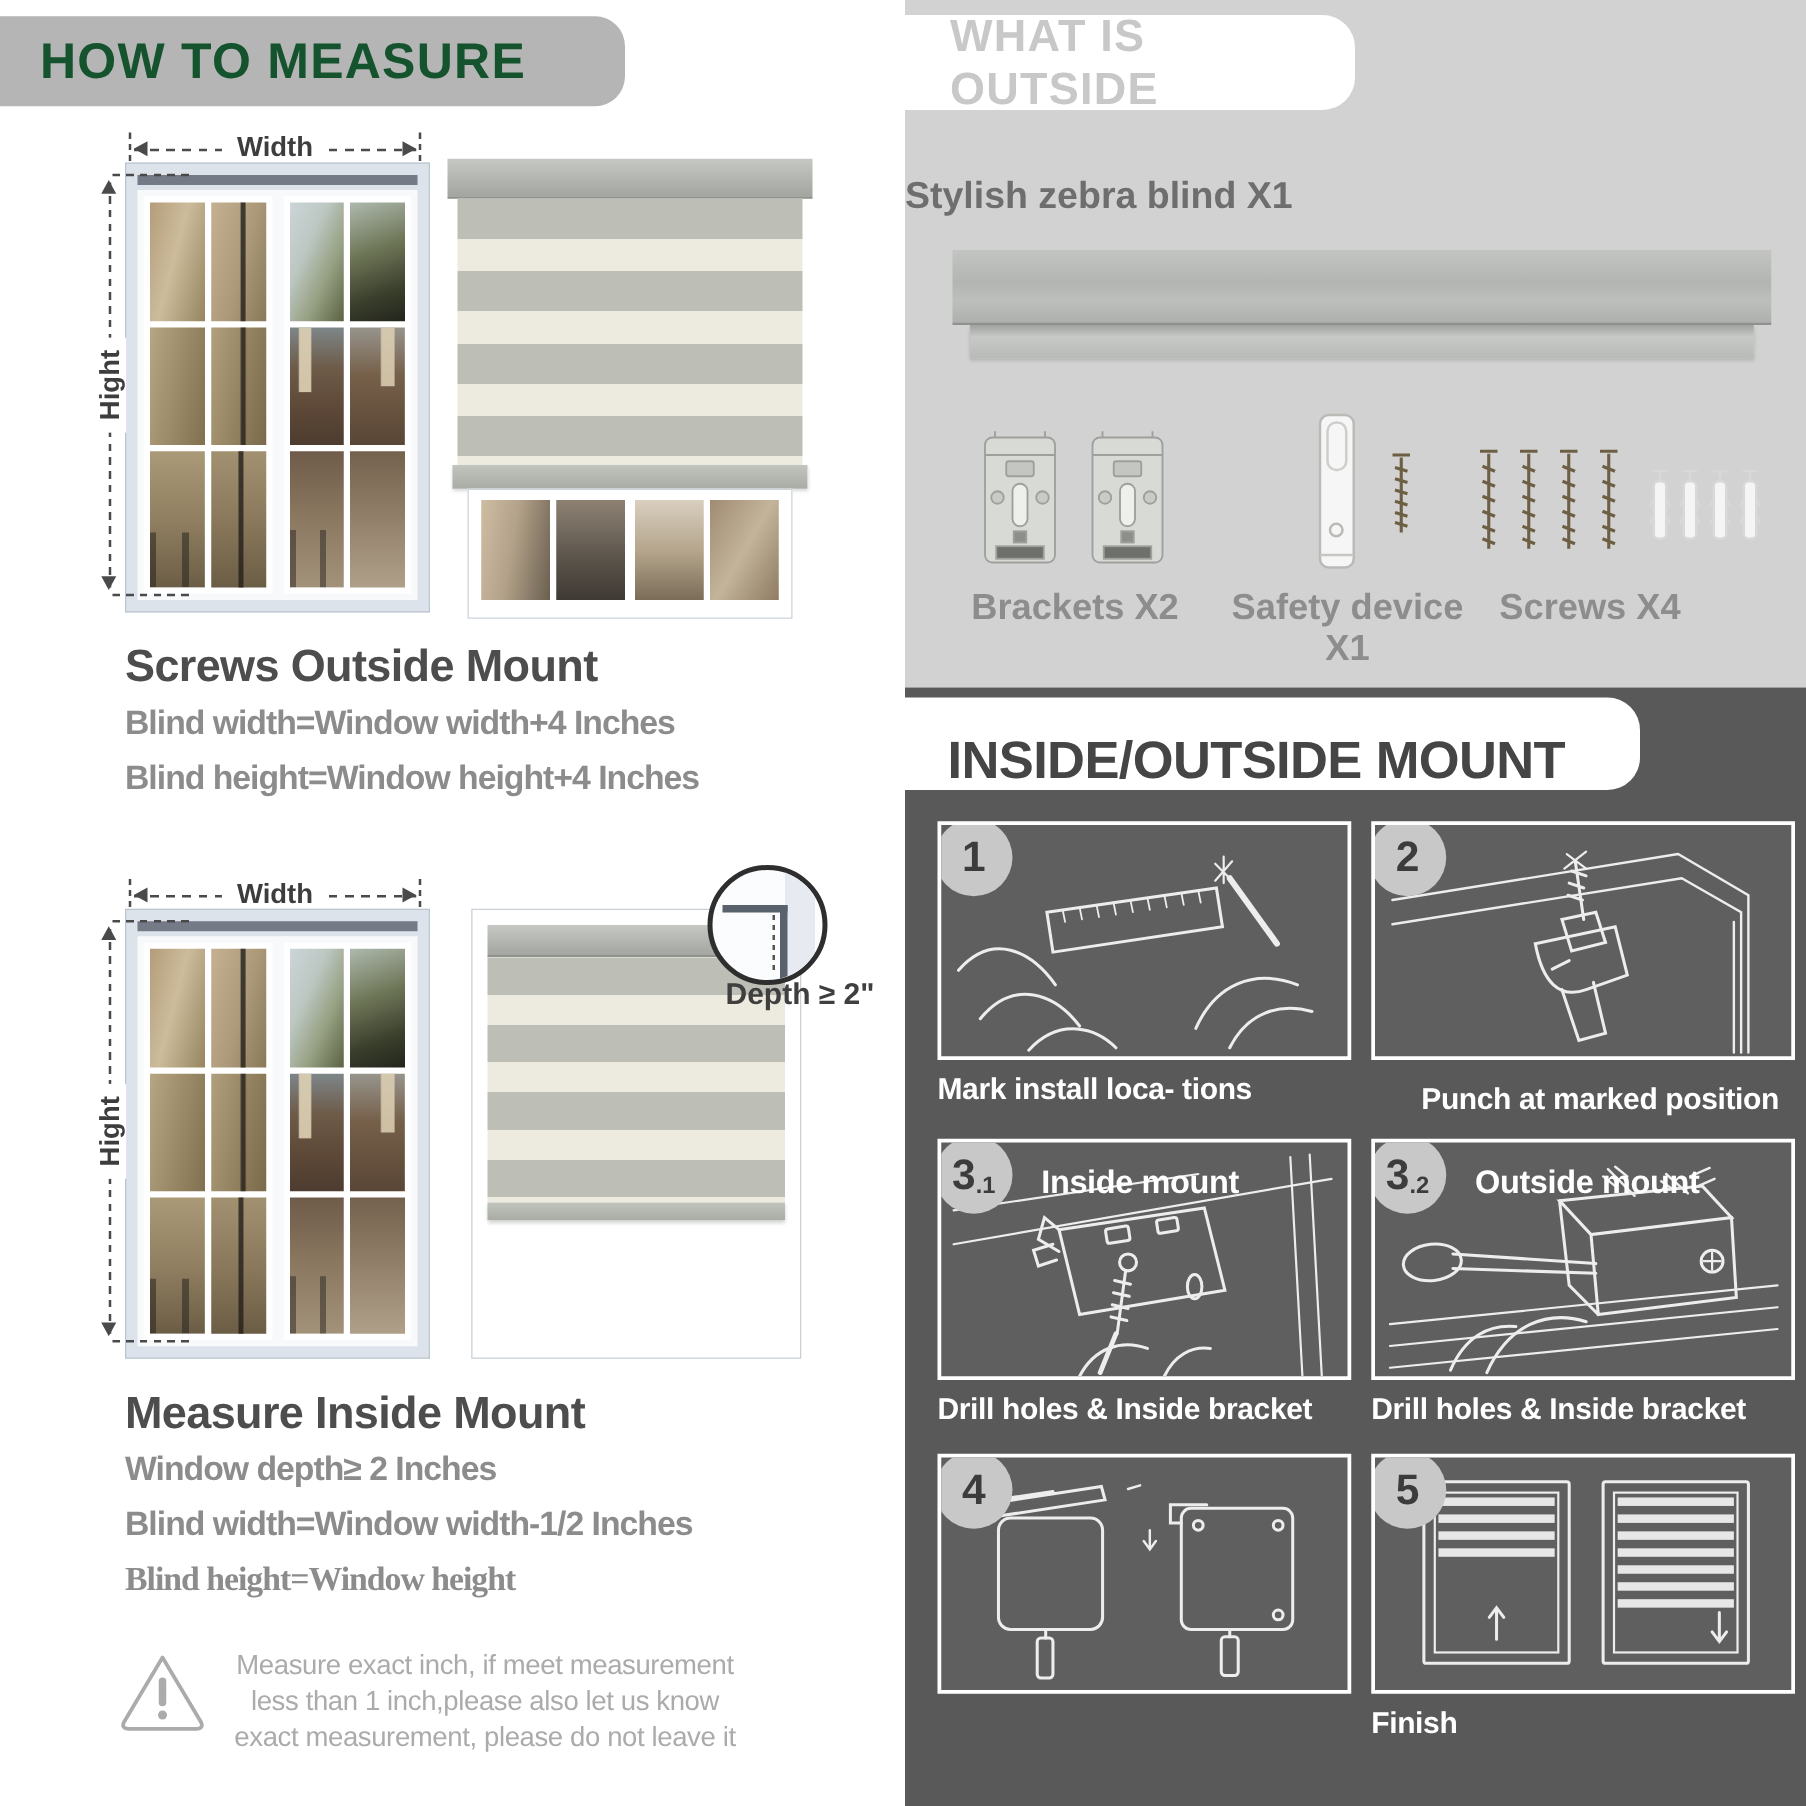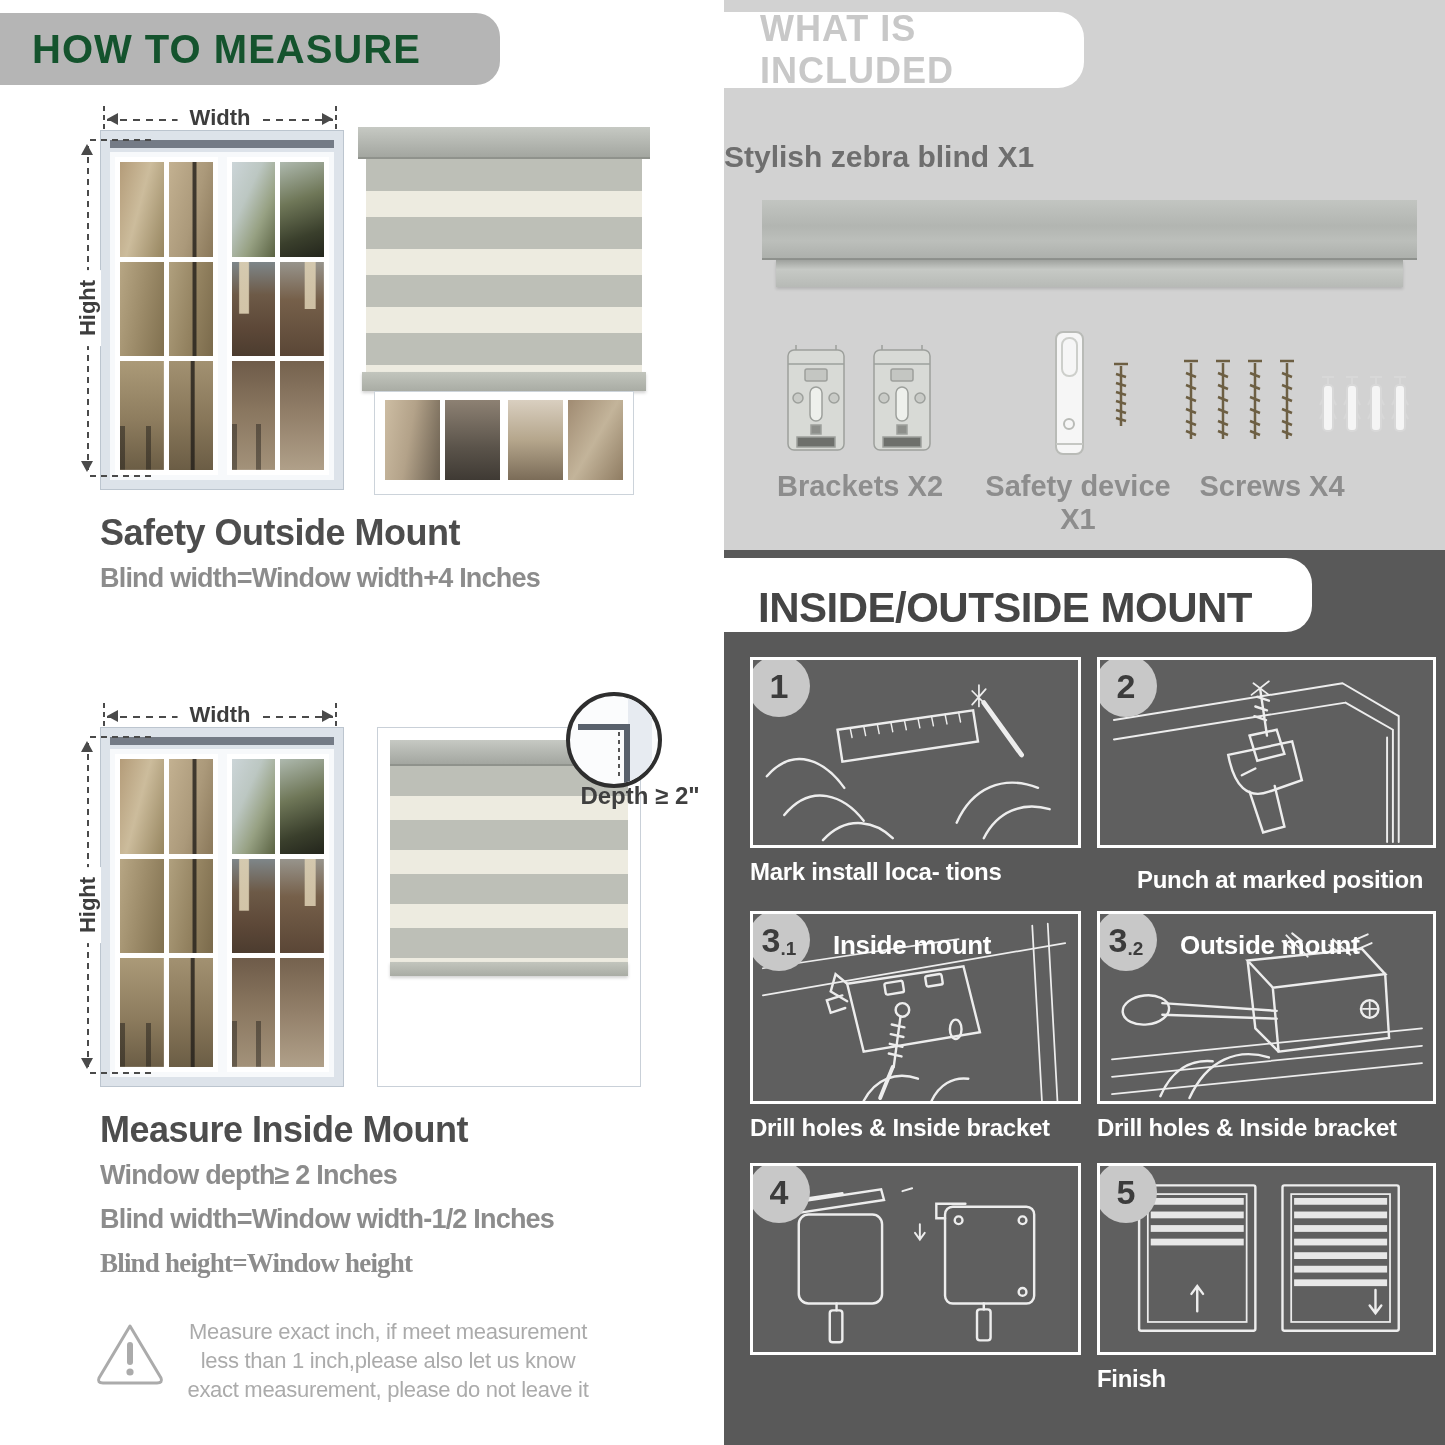--- a/index.html
+++ b/index.html
@@ -177,22 +177,23 @@
         <div class="pane sS1"></div>
         <div class="pane sS2"></div>
       </div>
       <div class="sash2">
         <div class="pane sS3"></div>
         <div class="pane sS4"></div>
       </div>
     </div>
   </div>
 
-  <div class="abs mheading" style="left:100px;top:512px;">Safety Outside Mount</div>
+  <div class="abs mheading" style="left:100px;top:512px;">Screws Outside Mount</div>
   <div class="abs mline" style="left:100px;top:563px;">Blind width=Window width+4 Inches</div>
+  <div class="abs mline" style="left:100px;top:607px;">Blind height=Window height+4 Inches</div>
 
   <div class="abs dimx" style="left:103px;top:717px;width:234px;">
     <i class="line"></i>
     <i class="ar-l"></i>
     <i class="ar-r"></i>
     <i class="tick" style="left:0;"></i>
     <i class="tick" style="right:0;"></i>
     <span class="lbl">Width</span>
   </div>
 
@@ -260,21 +261,21 @@
 
   <svg class="abs" style="left:95px;top:1320px;" width="70" height="68" viewBox="0 0 70 68">
     <path d="M35 6 L66 58 Q68 63 62 63 L8 63 Q2 63 4 58 Z" fill="none" stroke="#ababab" stroke-width="3" stroke-linejoin="round"></path>
     <path d="M35 25 v17" stroke="#ababab" stroke-width="6" stroke-linecap="round"></path>
     <circle cx="35" cy="52" r="3.6" fill="#ababab"></circle>
   </svg>
   <div class="abs warn-text" style="left:178px;top:1317px;width:420px;text-align:center;">Measure exact inch, if meet measurement less than 1 inch,please also let us know exact measurement, please do not leave it</div>
 
   <div class="abs rt-bg"></div>
   <div class="abs hdr-incl">
-    <span>WHAT IS INCLUDED</span>
+    <span>WHAT IS OUTSIDE</span>
   </div>
   <div class="abs prod-lbl">Stylish zebra blind X1</div>
   <div class="abs rail-main"></div>
   <div class="abs rail-tier"></div>
 
   <svg class="abs" style="left:784px;top:340px;" width="150" height="124" viewBox="0 0 150 124">
     <g stroke="#9da09c" stroke-width="1.5">
       <rect x="4" y="10" width="56" height="100" rx="6" fill="#d8dad6"></rect>
       <path d="M4 24 h56" fill="none"></path>
       <path d="M12 10 v-5 M52 10 v-5" fill="none"></path>

